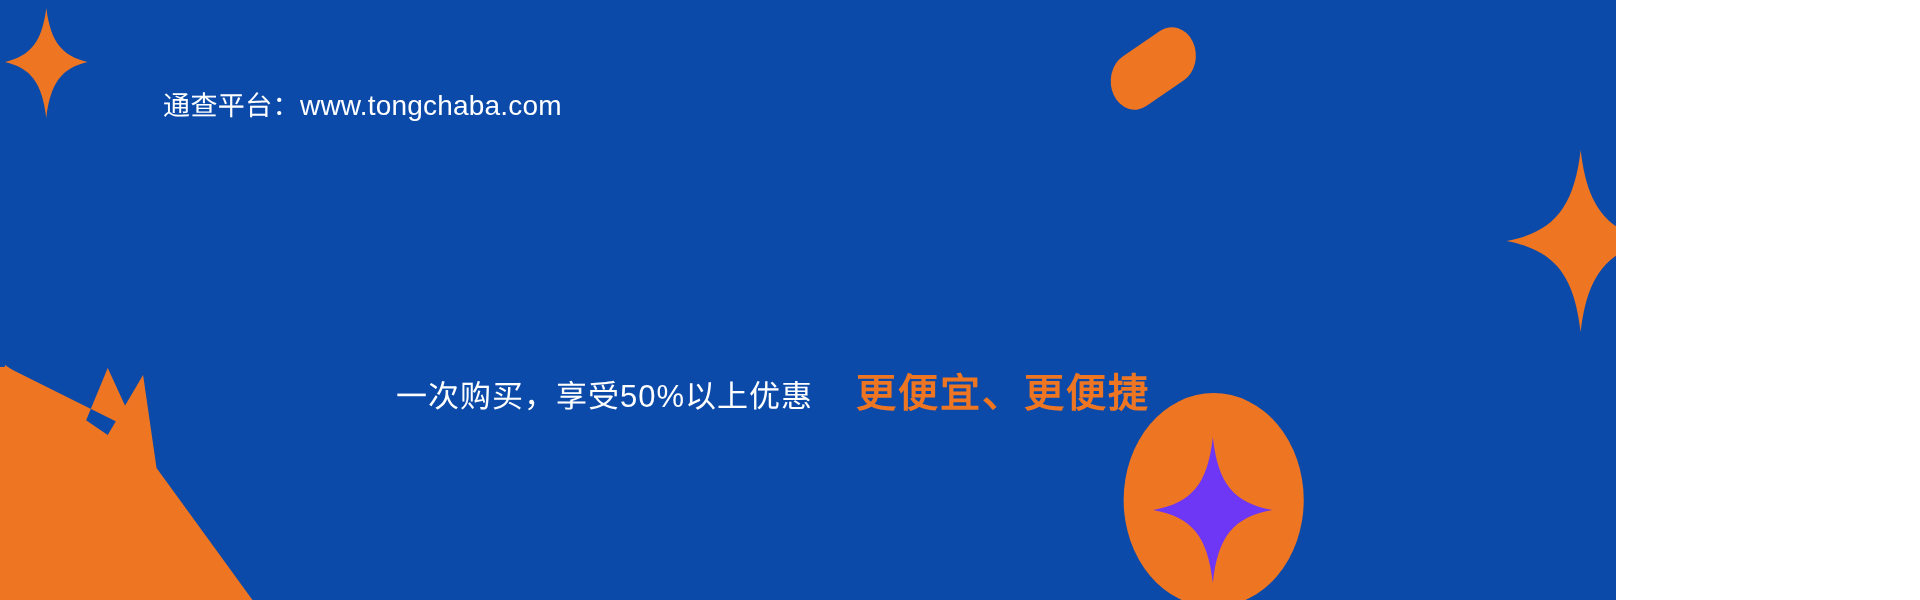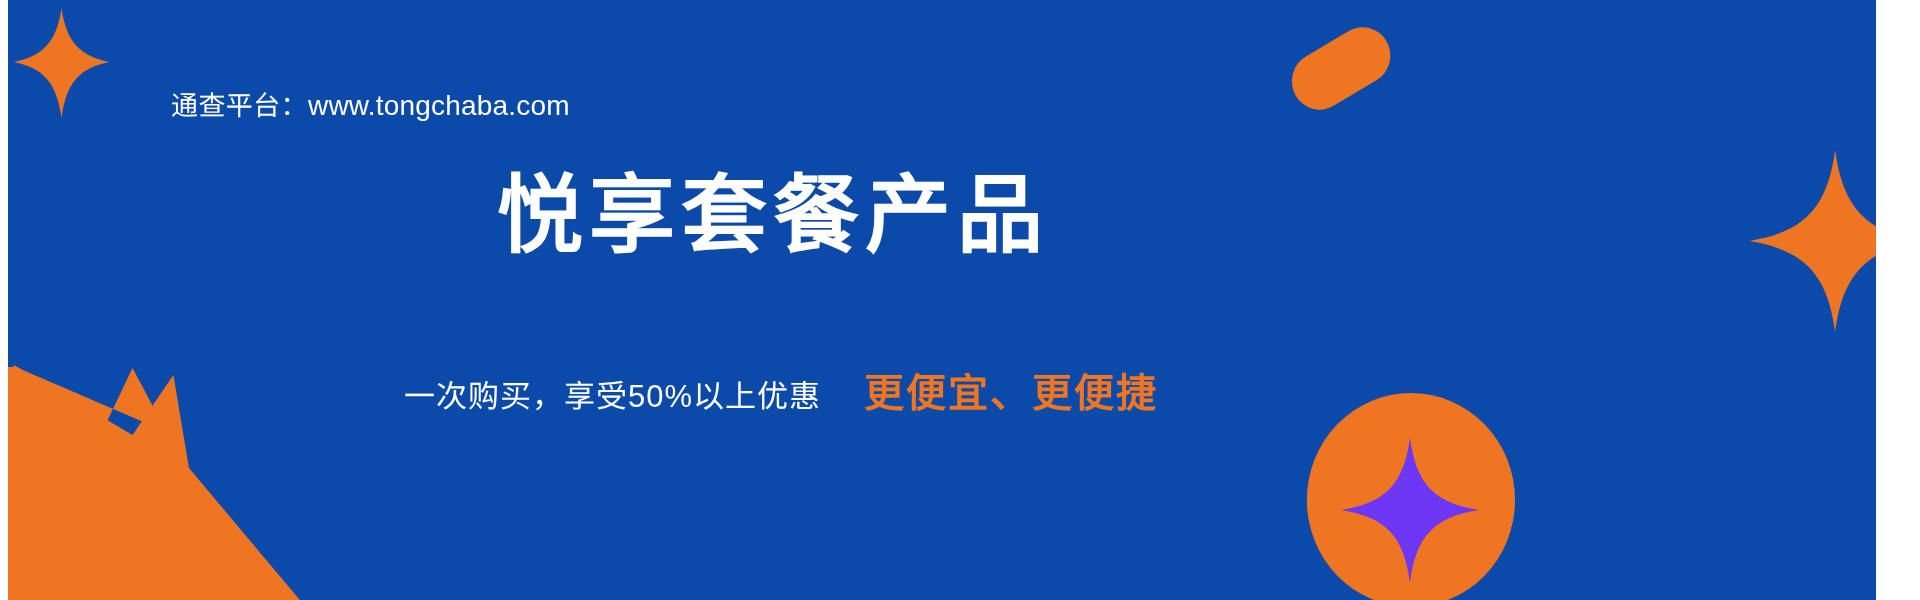--- a/index.html
+++ b/index.html
@@ -3,26 +3,25 @@
 <meta charset="utf-8">
 <title>悦享套餐产品</title>
 <style>
   html, body {
     margin: 0;
     padding: 0;
     background: #ffffff;
   }
   .banner {
     position: relative;
-    width: 1868px;
+    width: 1616px;
     height: 600px;
     overflow: hidden;
     font-family: "Liberation Sans", "DejaVu Sans", sans-serif;
     background: #0B4AA8;
-    margin-left: 8px;
   }
   .deco-layer {
     position: absolute;
     inset: 0;
     width: 100%;
     height: 100%;
     pointer-events: none;
   }
   .content {
     position: absolute;
@@ -134,21 +133,20 @@
              C 1435 536, 1416 517, 1370 510
              C 1416 503, 1435 484, 1441 437 Z"></path>
   </svg>
 
   <div class="content">
 
     <div class="site-line">
       <span>通查平台：</span><span class="url">www.tongchaba.com</span>
     </div>
 
-    <div class="main-title">悦享套餐产品</div>
 
     <div class="sub-line">
       <span class="sub-primary">一次购买，享受50%以上优惠</span>
       <span class="sub-gap"></span>
       <span class="sub-accent">更便宜、更便捷</span>
     </div>
 
   </div>
 </div>
 

